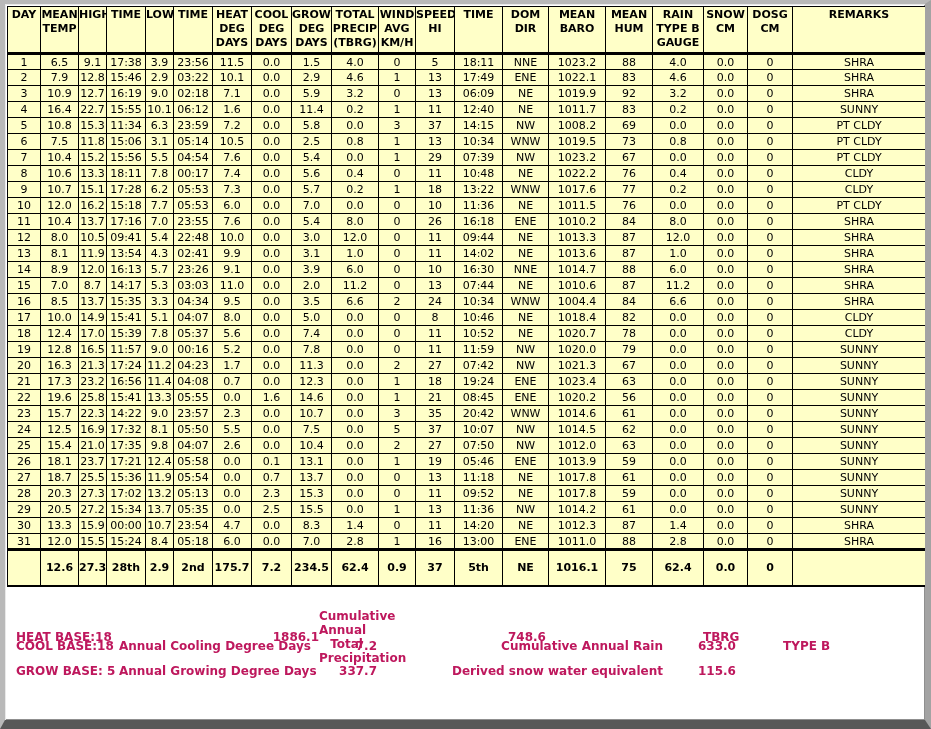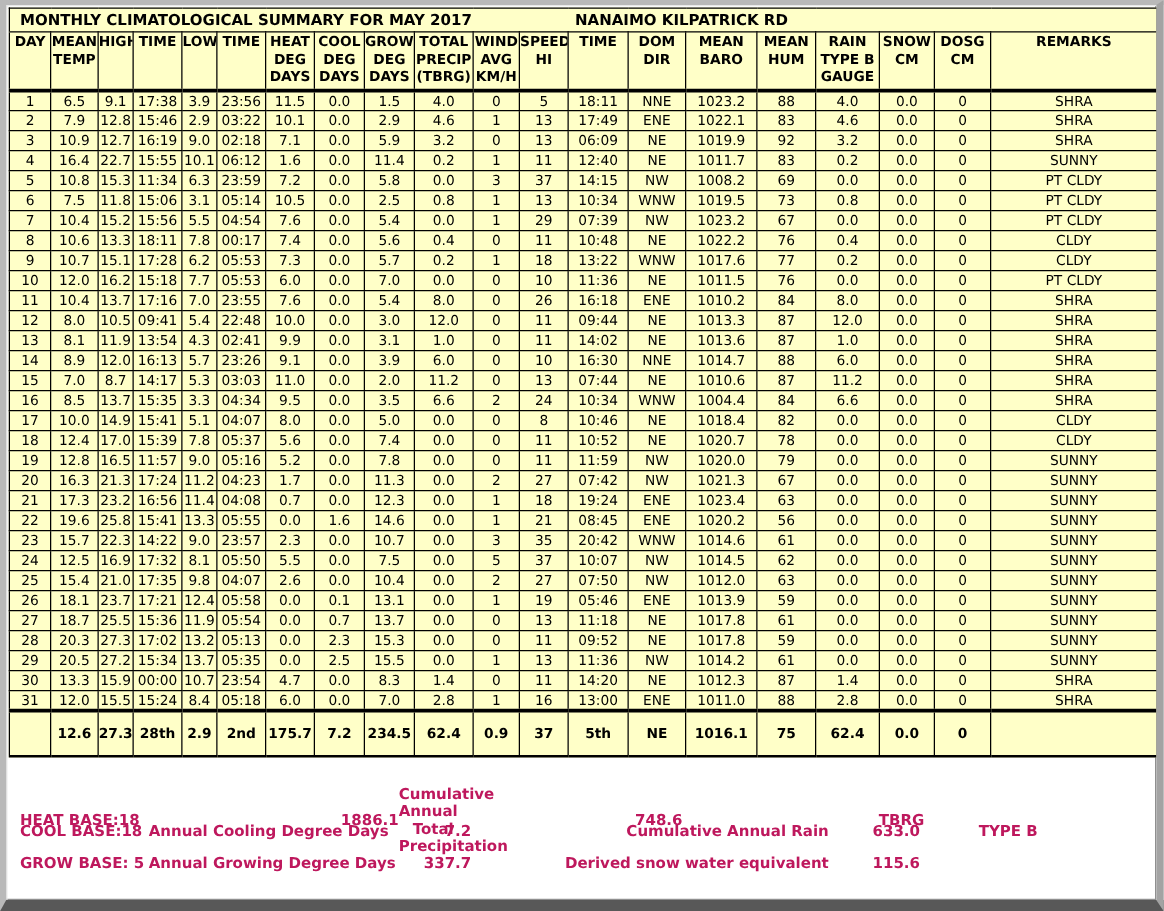--- a/index.html
+++ b/index.html
@@ -73,26 +73,20 @@
           <col style="width: 48px;">
           <col style="width: 46px;">
           <col style="width: 57px;">
           <col style="width: 47px;">
           <col style="width: 51px;">
           <col style="width: 44px;">
           <col style="width: 45px;">
           <col style="width: 133px;">
         </colgroup>
       <tbody>
-        <tr class="title-row">
-          <td class="title-cell" id="title-cell" colspan="20">
-            <span>MONTHLY CLIMATOLOGICAL SUMMARY FOR MAY 2017</span>
-            <span class="station">NANAIMO KILPATRICK RD</span>
-          </td>
-        </tr>
         <tr id="head-row">
             <th class="colhead">DAY</th>
             <th class="colhead">MEAN
 TEMP</th>
             <th class="colhead">HIGH</th>
             <th class="colhead">TIME</th>
             <th class="colhead">LOW</th>
             <th class="colhead">TIME</th>
             <th class="colhead">HEAT
 DEG
@@ -523,21 +517,21 @@
             <td>0.0</td>
             <td>0</td>
             <td>CLDY</td>
           </tr>
           <tr class="data-row">
             <td>19</td>
             <td>12.8</td>
             <td>16.5</td>
             <td>11:57</td>
             <td>9.0</td>
-            <td>05:16</td>
+            <td>00:16</td>
             <td>5.2</td>
             <td>0.0</td>
             <td>7.8</td>
             <td>0.0</td>
             <td>0</td>
             <td>11</td>
             <td>11:59</td>
             <td>NW</td>
             <td>1020.0</td>
             <td>79</td>

